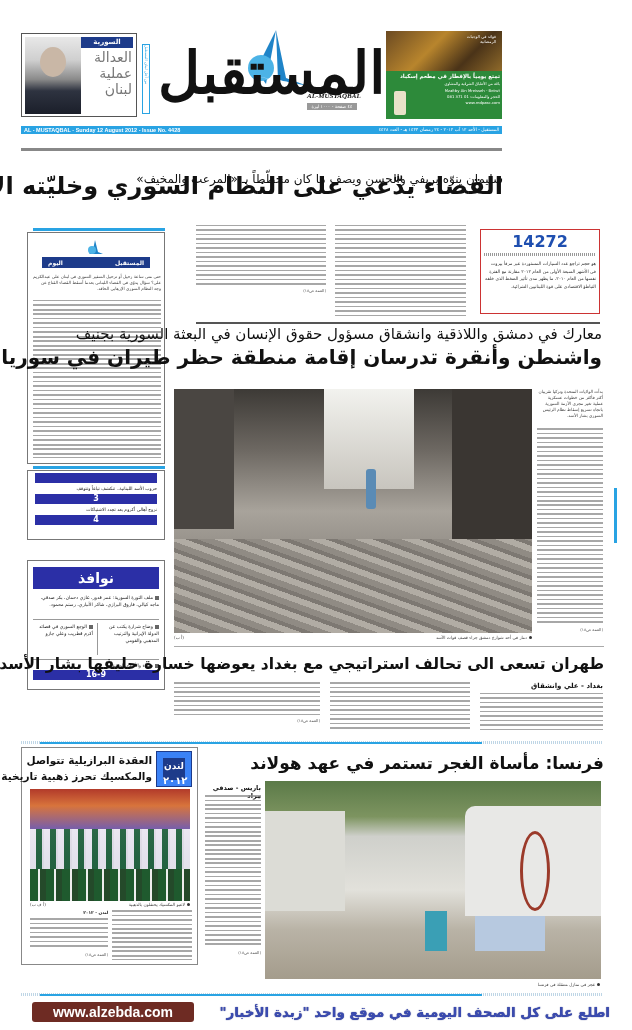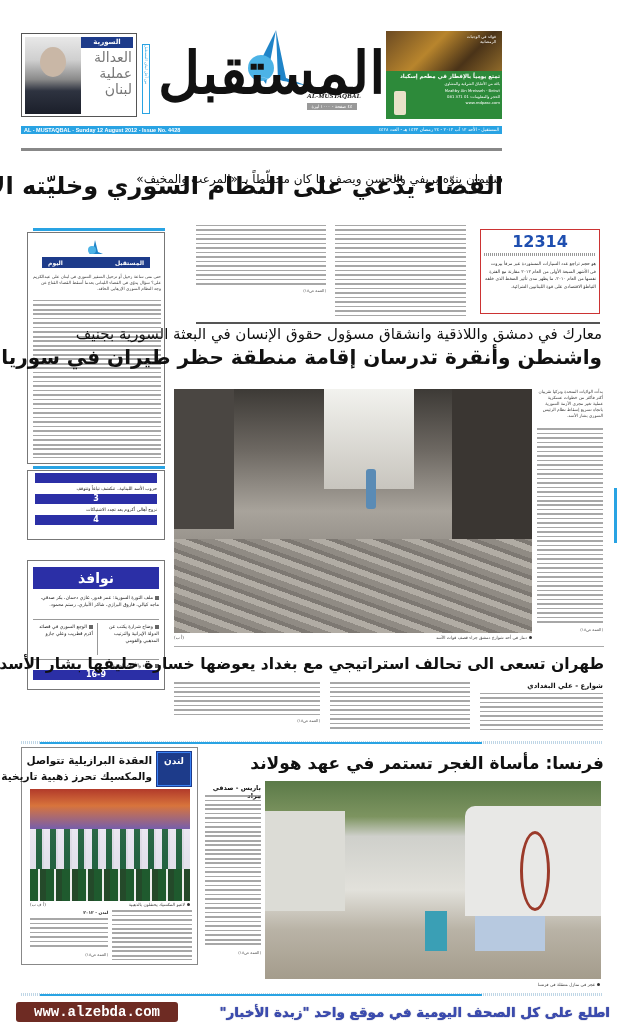--- a/index.html
+++ b/index.html
@@ -58,21 +58,21 @@
 <div class="abs" style="left:21px;top:126px;width:481px;height:8px;background:#29a3e3;">
   <div class="abs" style="left:3px;top:0;font-family:'Liberation Sans',sans-serif;font-size:5.5px;line-height:8px;font-weight:bold;color:#fff;white-space:nowrap;">AL - MUSTAQBAL - Sunday  12 August 2012 -  Issue No. 4428</div>
   <div class="abs rtl" style="right:3px;top:0;font-size:4.5px;line-height:8px;color:#fff;white-space:nowrap;">المستقبل - الأحد ١٢ آب ٢٠١٢ - ٢٤ رمضان ١٤٣٣ هـ - العدد ٤٤٢٨</div>
 </div>
 <div class="abs hr" style="left:21px;top:148px;width:481px;height:3px;background:#888;"></div>
 
 <div class="abs rtl" style="right:129px;top:154px;width:420px;font-size:12px;line-height:16px;white-space:nowrap;margin-top:17px;">سليمان ينوّه بريفي والحسن ويصف ما كان مخطّطاً بـ «المرعب والمخيف»</div>
 <div class="abs rtl" style="right:129px;top:170px;width:460px;font-size:24px;font-weight:bold;line-height:32px;white-space:nowrap;">القضاء يدّعي على النظام السوري وخليّته الإرهابية</div>
 
 <div class="abs" style="left:480px;top:229px;width:120px;height:85px;border:1.5px solid #c33;"></div>
-<div class="abs rtl" style="left:500px;top:232px;width:80px;font-size:16px;font-weight:bold;color:#1f4fb0;text-align:center;">12314</div>
+<div class="abs rtl" style="left:500px;top:232px;width:80px;font-size:16px;font-weight:bold;color:#1f4fb0;text-align:center;">14272</div>
 <div class="abs dotted" style="left:484px;top:253px;width:112px;background:repeating-linear-gradient(90deg,#999 0 1px,#fff 1px 2px);"></div>
 <div class="abs rtl txt" style="left:484px;top:260px;width:112px;font-size:4.5px;line-height:7.5px;color:#333;">هو حجم تراجع عدد السيارات المستوردة عبر مرفأ بيروت في الأشهر السبعة الأولى من العام ٢٠١٢ مقارنة مع الفترة نفسها من العام ٢٠١٠، ما يظهر مدى تأثير الضغط الذي خلفه التباطؤ الاقتصادي على قوة اللبنانيين الشرائية.</div>
 
 <div class="abs filler" style="left:335px;top:225px;width:131px;height:94px;"></div>
 <div class="abs filler" style="left:196px;top:225px;width:130px;height:60px;"></div>
 <div class="abs rtl" style="left:196px;top:288px;width:130px;font-size:4px;color:#555;">(التتمة ص١٨)</div>
 <div class="abs hr" style="left:196px;top:322px;width:404px;background:#555;"></div>
 
 <div class="abs" style="left:33px;top:228px;width:132px;height:3px;background:#29a3e3;"></div>
 <div class="abs" style="left:27px;top:232px;width:138px;height:232px;border:1px solid #777;"></div>
@@ -121,33 +121,33 @@
 <div class="abs rtl" style="left:300px;top:635px;width:232px;font-size:4.3px;color:#444;white-space:nowrap;"><span style="display:inline-block;width:3px;height:3px;background:#333;border-radius:50%;margin-left:2px;"></span><span>دمار في أحد شوارع دمشق جراء قصف قوات الأسد</span></div>
 <div class="abs" style="left:174px;top:635px;font-size:4.3px;color:#444;">(أ ب)</div>
 
 <div class="abs rtl txt" style="left:537px;top:389px;width:66px;font-size:4.3px;line-height:6px;">بدأت الولايات المتحدة وتركيا تقريبان أكثر فأكثر من خطوات عسكرية عملية تغير مجرى الأزمة السورية باتجاه تسريع إسقاط نظام الرئيس السوري بشار الأسد.</div>
 <div class="abs filler" style="left:537px;top:428px;width:66px;height:196px;"></div>
 <div class="abs rtl" style="left:537px;top:627px;width:66px;font-size:4px;color:#555;">(التتمة ص١٨)</div>
 <div class="abs" style="left:614px;top:488px;width:3px;height:55px;background:#29a3e3;"></div>
 <div class="abs" style="left:174px;top:646px;width:430px;height:1px;background:#aaa;"></div>
 
 <div class="abs rtl" style="right:28px;top:651px;width:440px;font-size:15.5px;font-weight:bold;line-height:26px;white-space:nowrap;">طهران تسعى الى تحالف استراتيجي مع بغداد يعوضها خسارة حليفها بشار الأسد</div>
-<div class="abs rtl" style="left:480px;top:682px;width:123px;font-size:7px;font-weight:bold;">شوارع - علي البغدادي</div>
+<div class="abs rtl" style="left:480px;top:682px;width:123px;font-size:7px;font-weight:bold;">بغداد - علي وانشقاق</div>
 <div class="abs filler" style="left:480px;top:693px;width:123px;height:40px;"></div>
 <div class="abs filler" style="left:330px;top:682px;width:140px;height:50px;"></div>
 <div class="abs filler" style="left:174px;top:682px;width:146px;height:34px;"></div>
 <div class="abs rtl" style="left:174px;top:718px;width:146px;font-size:4px;color:#555;">(التتمة ص١٨)</div>
 
 <div class="abs" style="left:21px;top:741px;width:581px;height:3px;background:repeating-linear-gradient(90deg,#bfd6e6 0 1px,#fff 1px 2px);"></div>
 <div class="abs" style="left:40px;top:742px;width:442px;height:2px;background:#29a3e3;"></div>
 
 <div class="abs" style="left:21px;top:747px;width:177px;height:218px;border:1px solid #888;"></div>
-<div class="abs blue-band" style="left:157px;top:752px;width:34px;height:34px;background:#1d3b8a;border:1px solid #3b82f6;outline:1px solid #1d3b8a;">
+<div class="abs blue-band" style="left:157px;top:752px;width:34px;height:34px;background:#1d3b8a;border:6px solid #3b82f6;outline:1px solid #1d3b8a;">
   <div style="font-size:9px;line-height:16px;">لندن</div>
-  <div style="font-size:10px;line-height:14px;margin-left:45px;">٢٠١٢</div>
+  <div style="font-size:10px;line-height:14px;">٢٠١٢</div>
 </div>
 <div class="abs rtl" style="left:28px;top:752px;width:124px;font-size:10.5px;font-weight:bold;line-height:16px;white-space:nowrap;">
   <div>العقدة البرازيلية تتواصل</div>
   <div>والمكسيك تحرز ذهبية تاريخية</div>
 </div>
 <div class="abs" style="left:30px;top:789px;width:160px;height:112px;overflow:hidden;background:linear-gradient(180deg,#b23a2a 0%,#d8743c 15%,#7a5fa8 35%,#463c84 60%,#2c2a60 100%);">
   <div class="abs" style="left:0;top:40px;width:160px;height:40px;background:repeating-linear-gradient(90deg,#fff 0 6px,#1e6a36 6px 12px,#f4f4f4 12px 14px);opacity:0.85;"></div>
   <div class="abs" style="left:0;top:80px;width:160px;height:32px;background:repeating-linear-gradient(90deg,#1f5a2e 0 8px,#eee 8px 10px,#244a2a 10px 16px);"></div>
 </div>
 <div class="abs rtl" style="left:78px;top:902px;width:112px;font-size:4.3px;color:#444;white-space:nowrap;"><span style="display:inline-block;width:3px;height:3px;background:#333;border-radius:50%;margin-left:2px;"></span><span>لاعبو المكسيك يحتفلون بالذهبية</span></div>
@@ -166,14 +166,14 @@
   <div class="abs" style="left:0;top:30px;width:80px;height:100px;background:#dcdcd6;"></div>
   <div class="abs" style="left:200px;top:25px;width:136px;height:110px;background:#e8e8e6;border-radius:10px 0 0 0;"></div>
   <div class="abs" style="left:255px;top:50px;width:30px;height:80px;border:3px solid #9b3a2a;border-radius:50%;"></div>
   <div class="abs" style="left:210px;top:135px;width:70px;height:35px;background:#b7c9e0;"></div>
   <div class="abs" style="left:160px;top:130px;width:22px;height:40px;background:#3a9fb5;"></div>
 </div>
 <div class="abs rtl" style="left:400px;top:982px;width:200px;font-size:4.3px;color:#444;white-space:nowrap;"><span style="display:inline-block;width:3px;height:3px;background:#333;border-radius:50%;margin-left:2px;"></span><span>غجر في منازل متنقلة في فرنسا</span></div>
 
 <div class="abs" style="left:21px;top:993px;width:581px;height:3px;background:repeating-linear-gradient(90deg,#bfd6e6 0 1px,#fff 1px 2px);"></div>
 <div class="abs" style="left:40px;top:994px;width:442px;height:2px;background:#29a3e3;"></div>
-<div class="abs" style="left:16px;top:1002px;width:162px;height:20px;background:#6e2b23;color:#fff;font-family:Liberation Mono, monospace;font-size:14px;font-weight:bold;line-height:20px;text-align:center;border-radius:3px;">www.alzebda.com</div>
+<div class="abs" style="left:32px;top:1002px;width:162px;height:20px;background:#6e2b23;color:#fff;font-family:Liberation Sans, sans-serif;font-size:14px;font-weight:bold;line-height:20px;text-align:center;border-radius:3px;">www.alzebda.com</div>
 <div class="abs rtl" style="left:190px;top:1000px;width:420px;font-size:13.5px;font-weight:bold;line-height:24px;color:#3a4bb0;white-space:nowrap;text-shadow:0 0 1px #1a2270;">اطلع على كل الصحف اليومية في موقع واحد "زبدة الأخبار"</div>
 
 </body></html>

